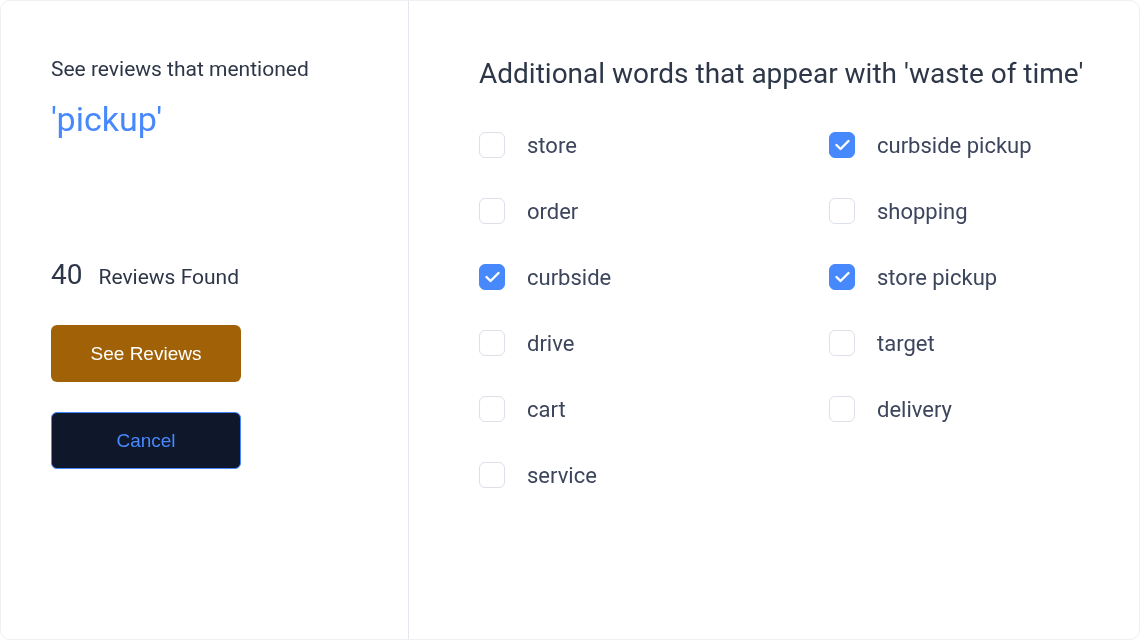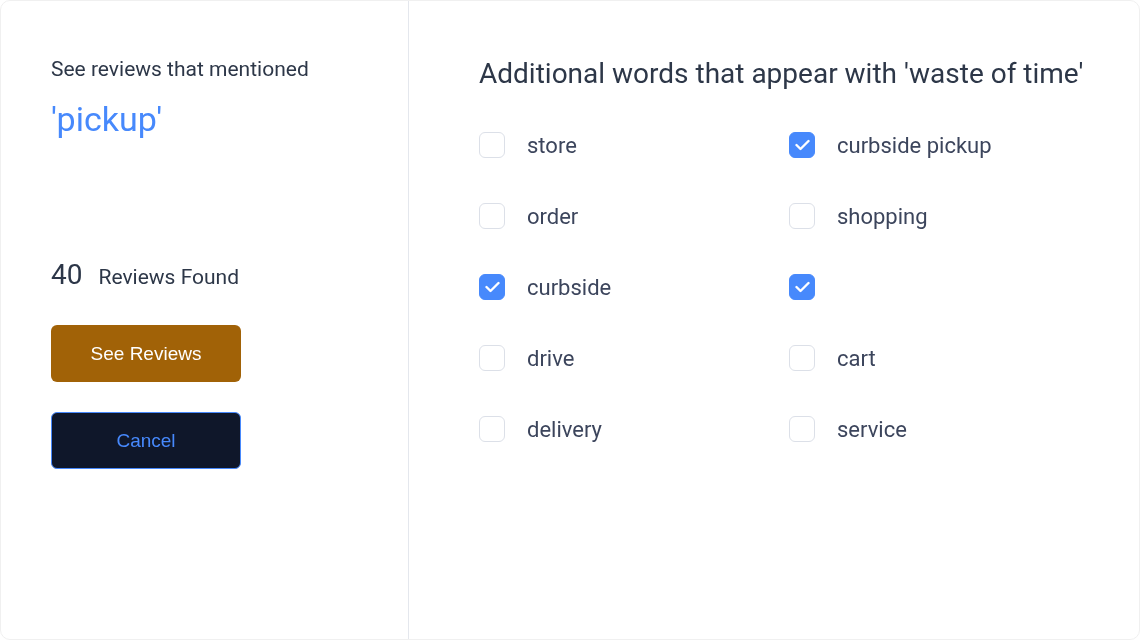--- a/index.html
+++ b/index.html
@@ -100,20 +100,21 @@
       font-size: 28px;
       color: #2d3748;
       font-weight: 400;
       margin-bottom: 42px;
     }
 
     .checkbox-grid {
       display: grid;
       grid-template-columns: 310px 1fr;
       row-gap: 45px;
+      gap: 40px;
     }
 
     .checkbox-item {
       display: flex;
       align-items: center;
       gap: 22px;
       cursor: pointer;
     }
 
     .checkbox {
@@ -192,24 +193,29 @@
             </svg>
           </div>
           <span class="checkbox-label">curbside</span>
         </div>
         <div class="checkbox-item">
           <div class="checkbox checked">
             <svg width="15" height="12" viewBox="0 0 15 12" fill="none">
               <path d="M1.5 6L5.5 10L13.5 2" stroke="white" stroke-width="2.4" stroke-linecap="round" stroke-linejoin="round"></path>
             </svg>
           </div>
+          <span class="checkbox-label">store pickup</span>
         </div>
         <div class="checkbox-item">
           <div class="checkbox"></div>
           <span class="checkbox-label">drive</span>
+        </div>
+        <div class="checkbox-item">
+          <div class="checkbox"></div>
+          <span class="checkbox-label">target</span>
         </div>
         <div class="checkbox-item">
           <div class="checkbox"></div>
           <span class="checkbox-label">cart</span>
         </div>
         <div class="checkbox-item">
           <div class="checkbox"></div>
           <span class="checkbox-label">delivery</span>
         </div>
         <div class="checkbox-item">

